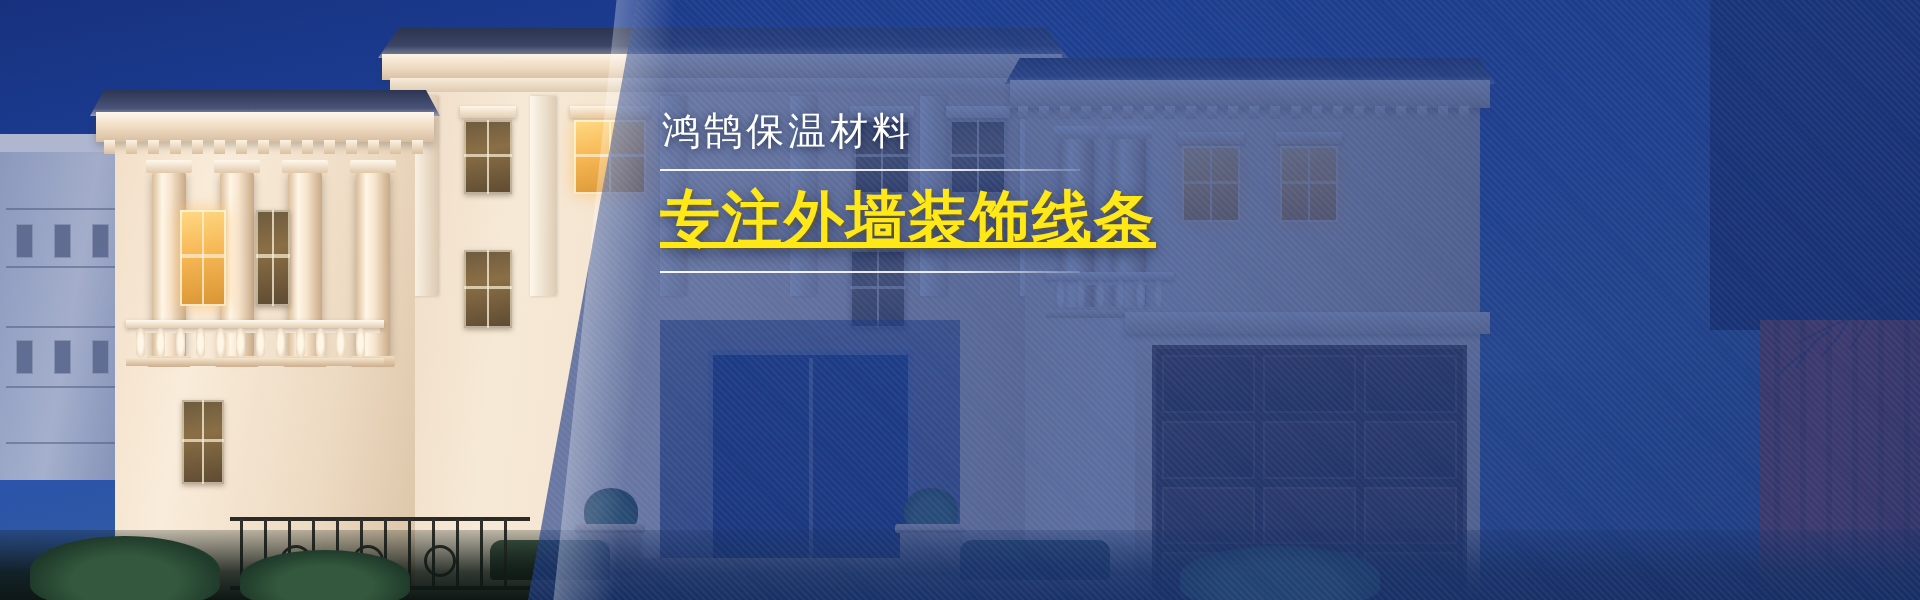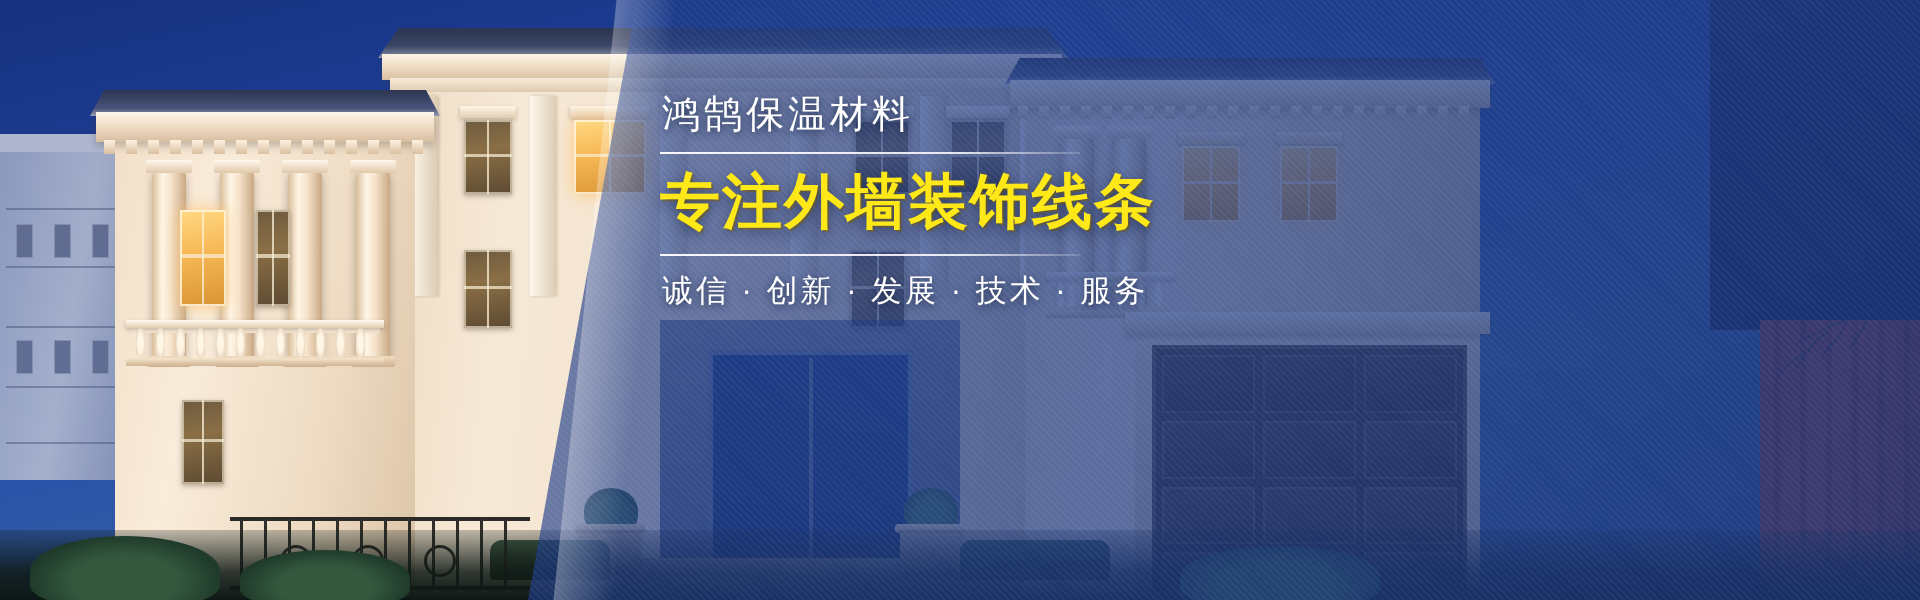--- a/index.html
+++ b/index.html
@@ -298,41 +298,41 @@
       rgba(255,255,255,.045) 0 2px, rgba(255,255,255,0) 2px 5px);
   }
   .overlay-sheen {
     position:absolute; top:0; left: 9.5%; width: 60px; height: 100%;
     background: linear-gradient(90deg, rgba(255,255,255,.30), rgba(255,255,255,0));
     transform: skewX(-6deg);
   }
 
   
   .text-block {
-    position: absolute; left: 660px; top: 92px; width: 780px;
+    position: absolute; left: 660px; top: 109px; width: 780px;
   }
   .brand {
     font-size: 38px; color: #ffffff; letter-spacing: 4px;
     font-weight: 400; line-height: 1.2;
     text-shadow: 0 2px 8px rgba(10,22,50,.75);
     margin: 0 0 14px 2px;
   }
   .rule {
     height: 2px; width: 420px; margin: 0 0 16px 0;
     background: linear-gradient(90deg, rgba(255,255,255,.95) 0%, rgba(255,255,255,.85) 72%, rgba(255,255,255,.15) 100%);
   }
   .headline {
     font-size: 60px; line-height: 1.08; font-weight: 700;
     color: #ffe818; letter-spacing: 2px;
     text-shadow:
       2px 2px 0 rgba(120,90,0,.45),
       0 4px 14px rgba(10,20,50,.55);
     margin: 0;
   }
-  .headline .l2 { display:block; }
+  .headline .l2 { display:block;text-decoration:underline; }
   .rule2 {
     height: 2px; width: 420px; margin: 20px 0 14px 0;
     background: linear-gradient(90deg, rgba(255,255,255,.95) 0%, rgba(255,255,255,.85) 72%, rgba(255,255,255,.15) 100%);
   }
   .tagline {
     font-size: 31px; color: #ffffff; letter-spacing: 3px; font-weight: 400;
     text-shadow: 0 2px 8px rgba(10,22,50,.7);
     margin: 0 0 0 2px;
   }
 </style>
@@ -593,16 +593,15 @@
   </div>
   <div class="overlay-sheen" style="left:585px"></div>
 
   <div class="text-block">
     <div class="brand">鸿鹄保温材料</div>
     <div class="rule"></div>
     <div class="headline">
       <span class="l2">专注外墙装饰线条</span>
     </div>
     <div class="rule2"></div>
-    <div class="tagline">诚信 · 创新 · 发展 · 技术 · 服务</div>
   </div>
 
 </div>
 
 </body></html>

